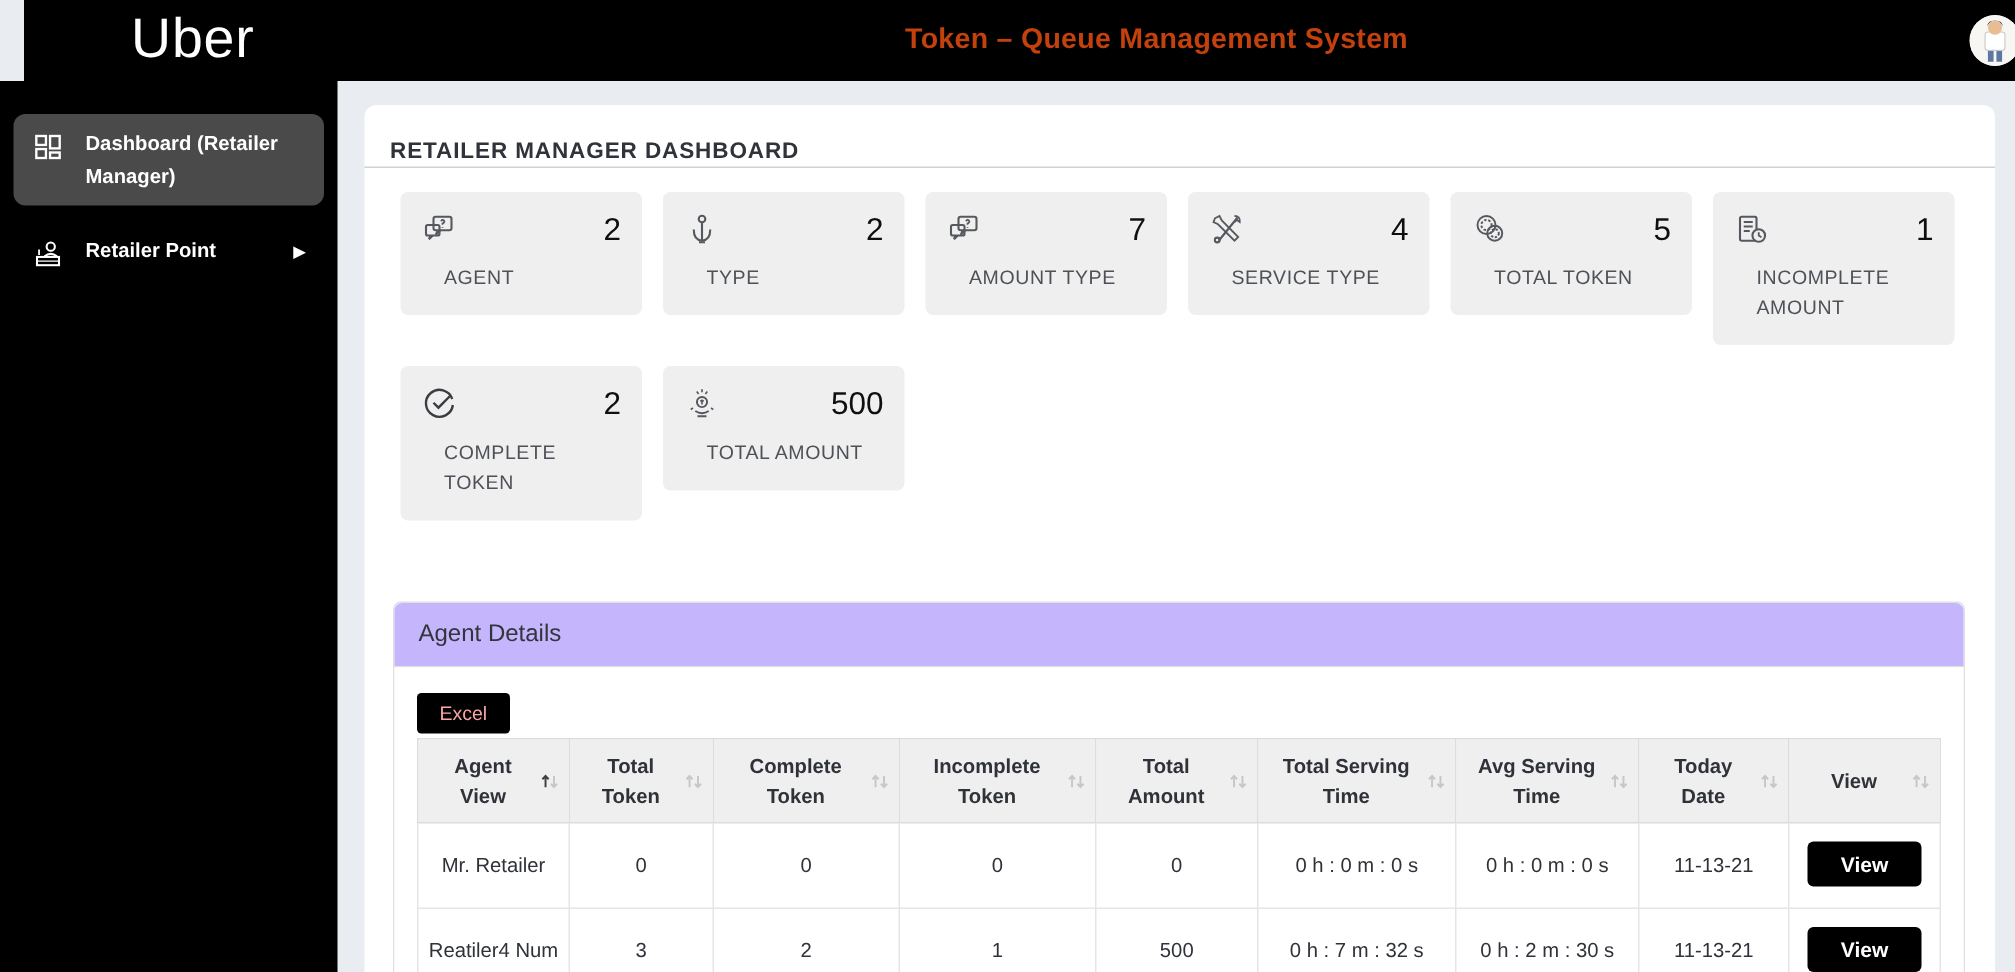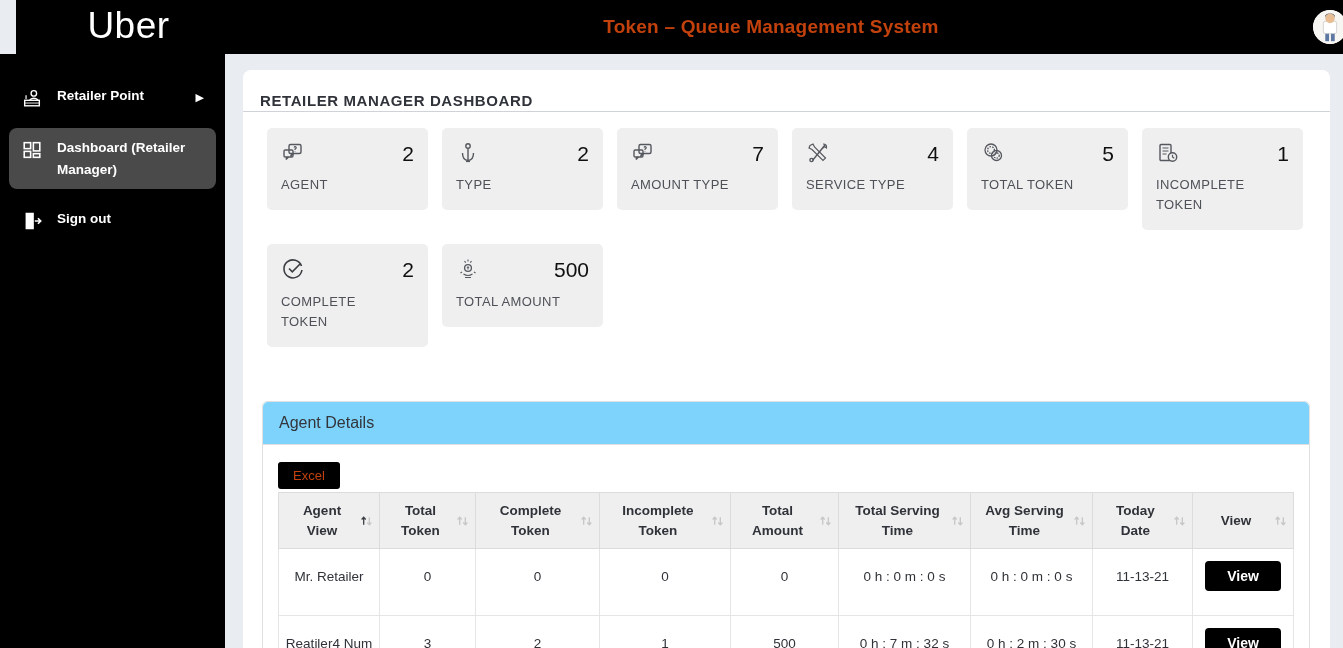--- a/index.html
+++ b/index.html
@@ -60,36 +60,36 @@
     display:flex; flex-wrap:wrap; gap:14px; align-items:flex-start;
     padding:16px 18px 0 24px;
   }
   .stat-card {
     width:161px; background:#efefef; border-radius:5px; padding:13px 14px 15px 14px;
   }
   .stat-top { display:flex; justify-content:space-between; align-items:flex-start; }
   .stat-value { font-size:21px; font-weight:500; color:#0f0f0f; line-height:1.2; }
   .stat-label {
     margin-top:9px; font-size:13px; color:#4e5158; letter-spacing:.4px;
-    white-space:pre-line; line-height:1.55;
+    white-space:pre-line; line-height:1.55;margin-left:15px;
   }
   .stat-ic { width:24px; height:24px; }
   
   .panel {
     margin:54px 20px 0 19px;
     border:1px solid #e0e0e0; border-radius:5px;
   }
   .panel-header {
-    background:#7dd3fc; border-bottom:1px solid #e0e0e0;
+    background:#c4b5fd; border-bottom:1px solid #e0e0e0;
     padding:12px 16px; font-size:16px; color:#33353b; border-radius:5px 5px 0 0;
   }
   .panel-body { background:#fff; padding:17px 15px 20px 15px; }
   .toolbar { display:flex; justify-content:space-between; align-items:flex-end; margin-bottom:3px; }
   .btn-excel {
-    background:#000; color:#c2410c; border:none; font-size:13px; font-weight:400;
+    background:#000; color:#fca5a5; border:none; font-size:13px; font-weight:400;
     padding:6px 15px; border-radius:3px; cursor:pointer;
     font-family:"Liberation Sans",sans-serif;
   }
   .search-wrap { display:flex; align-items:center; gap:8px; margin-bottom:6px; }
   .search-wrap label { font-size:14px; color:#30333a; }
   .search-input {
     width:152px; height:26px; border:1px solid #c6c8cc; border-radius:4px;
     padding:0 6px; font-size:13px; outline:none;
   }
   
@@ -97,21 +97,21 @@
   thead th {
     background:#efefef; border:1px solid #dcdcdc; border-left:none;
     font-size:13.5px; font-weight:700; color:#2f3238;
     padding:8px 22px 8px 8px; text-align:center; position:relative; cursor:pointer;
     line-height:1.45;
   }
   thead th:first-child { border-left:1px solid #dcdcdc; }
   .sort-ic { position:absolute; right:5px; top:50%; transform:translateY(-50%); }
   tbody td {
     border:1px solid #e5e5e5; border-left:none; border-top:none;
-    font-size:13.5px; color:#2f3238; text-align:center; padding:12px 6px 24px 6px;
+    font-size:13.5px; color:#2f3238; text-align:center; padding:12px 6px 14px 6px;
     background:#fff;
   }
   tbody td:first-child { border-left:1px solid #e5e5e5; }
   .btn-view {
     background:#000; color:#fff; border:none; font-size:14px; font-weight:700;
     padding:7px 22px; border-radius:4px; cursor:pointer;
     font-family:"Liberation Sans",sans-serif;
   }
   svg { display:block; }
 </style>
@@ -132,55 +132,46 @@
         <rect x="11" y="12" width="14" height="13" rx="2" fill="#ffffff" stroke="#c9c9c9" stroke-width="0.8"></rect>
         <circle cx="18" cy="9" r="5" fill="#e9bd93"></circle>
         <path d="M12.6 8.2 a5.6 5.6 0 0 1 10.8 0 q0 -4.4 -5.4 -4.4 q-5.4 0 -5.4 4.4 Z" fill="#1c1c1c"></path>
       </svg>
     </span>
   </div>
 </div>
 
 <div class="sidebar">
 
+  <div class="nav-item active">
+    <span class="nav-ic">
+      <svg viewBox="0 0 24 24" width="22" height="22" fill="none" stroke="#ffffff" stroke-width="1.7">
+        <rect x="3.5" y="4" width="7" height="6.5"></rect>
+        <rect x="3.5" y="13.5" width="7" height="6.5"></rect>
+        <rect x="13.5" y="4" width="7" height="9"></rect>
+        <rect x="13.5" y="16" width="7" height="4"></rect>
+      </svg>
+    </span>
+    <span class="spread">Dashboard (Retailer Manager)</span>
+  </div>
+
   <div class="nav-item">
     <span class="nav-ic">
       <svg viewBox="0 0 24 24" width="22" height="22" fill="none" stroke="#ffffff" stroke-width="1.5">
         <circle cx="14" cy="7" r="3"></circle>
         <path d="M9.5 14 q4.5 -3.5 9 0"></path>
         <rect x="4" y="14.5" width="16" height="6"></rect>
         <path d="M4 17.5 h16" stroke-width="1"></path>
         <path d="M5.5 9 v4" stroke-width="1.3"></path>
       </svg>
     </span>
     <span class="spread">Retailer Point</span>
     <span class="chev">▶</span>
   </div>
 
-  <div class="nav-item active">
-    <span class="nav-ic">
-      <svg viewBox="0 0 24 24" width="22" height="22" fill="none" stroke="#ffffff" stroke-width="1.7">
-        <rect x="3.5" y="4" width="7" height="6.5"></rect>
-        <rect x="3.5" y="13.5" width="7" height="6.5"></rect>
-        <rect x="13.5" y="4" width="7" height="9"></rect>
-        <rect x="13.5" y="16" width="7" height="4"></rect>
-      </svg>
-    </span>
-    <span class="spread">Dashboard (Retailer Manager)</span>
-  </div>
-
-  <div class="nav-item">
-    <span class="nav-ic">
-      <svg viewBox="0 0 24 24" width="22" height="22">
-        <path d="M5 3 h9 v18 h-9 Z M5 3 l6 2 v16 l-6 -2 Z" fill="#ffffff"></path>
-        <path d="M15 12 h6 M18.5 9 l3 3 -3 3" stroke="#ffffff" stroke-width="1.8" fill="none"></path>
-      </svg>
-    </span>
-    <span class="spread">Sign out</span>
-  </div>
 
 </div>
 
 <div class="main">
   <div class="card-surface">
 
     <div class="page-title-row">
       <span class="page-title">RETAILER MANAGER DASHBOARD</span>
     </div>
 
@@ -269,21 +260,21 @@
             <svg viewBox="0 0 24 24" width="24" height="24" fill="none" stroke="#55585e" stroke-width="1.4">
               <rect x="4" y="3.5" width="11" height="16" rx="1"></rect>
               <path d="M6.5 7 h6 M6.5 10 h6 M6.5 13 h4" stroke-width="1.2"></path>
               <circle cx="16.5" cy="16" r="4.2" fill="#efefef"></circle>
               <path d="M16.5 13.8 v2.2 l1.8 1.2" stroke-width="1.2"></path>
             </svg>
           </span>
           <span class="stat-value">1</span>
         </div>
         <div class="stat-label">INCOMPLETE
-TOKEN</div>
+AMOUNT</div>
       </div>
 
       <div class="stat-card">
         <div class="stat-top">
           <span class="stat-ic">
             <svg viewBox="0 0 24 24" width="24" height="24" fill="none" stroke="#3a3d42" stroke-width="1.6">
               <path d="M20.5 9 a9 9 0 1 0 0.4 4"></path>
               <path d="M8 11.5 l3.3 3.3 L19 7"></path>
             </svg>
           </span>

